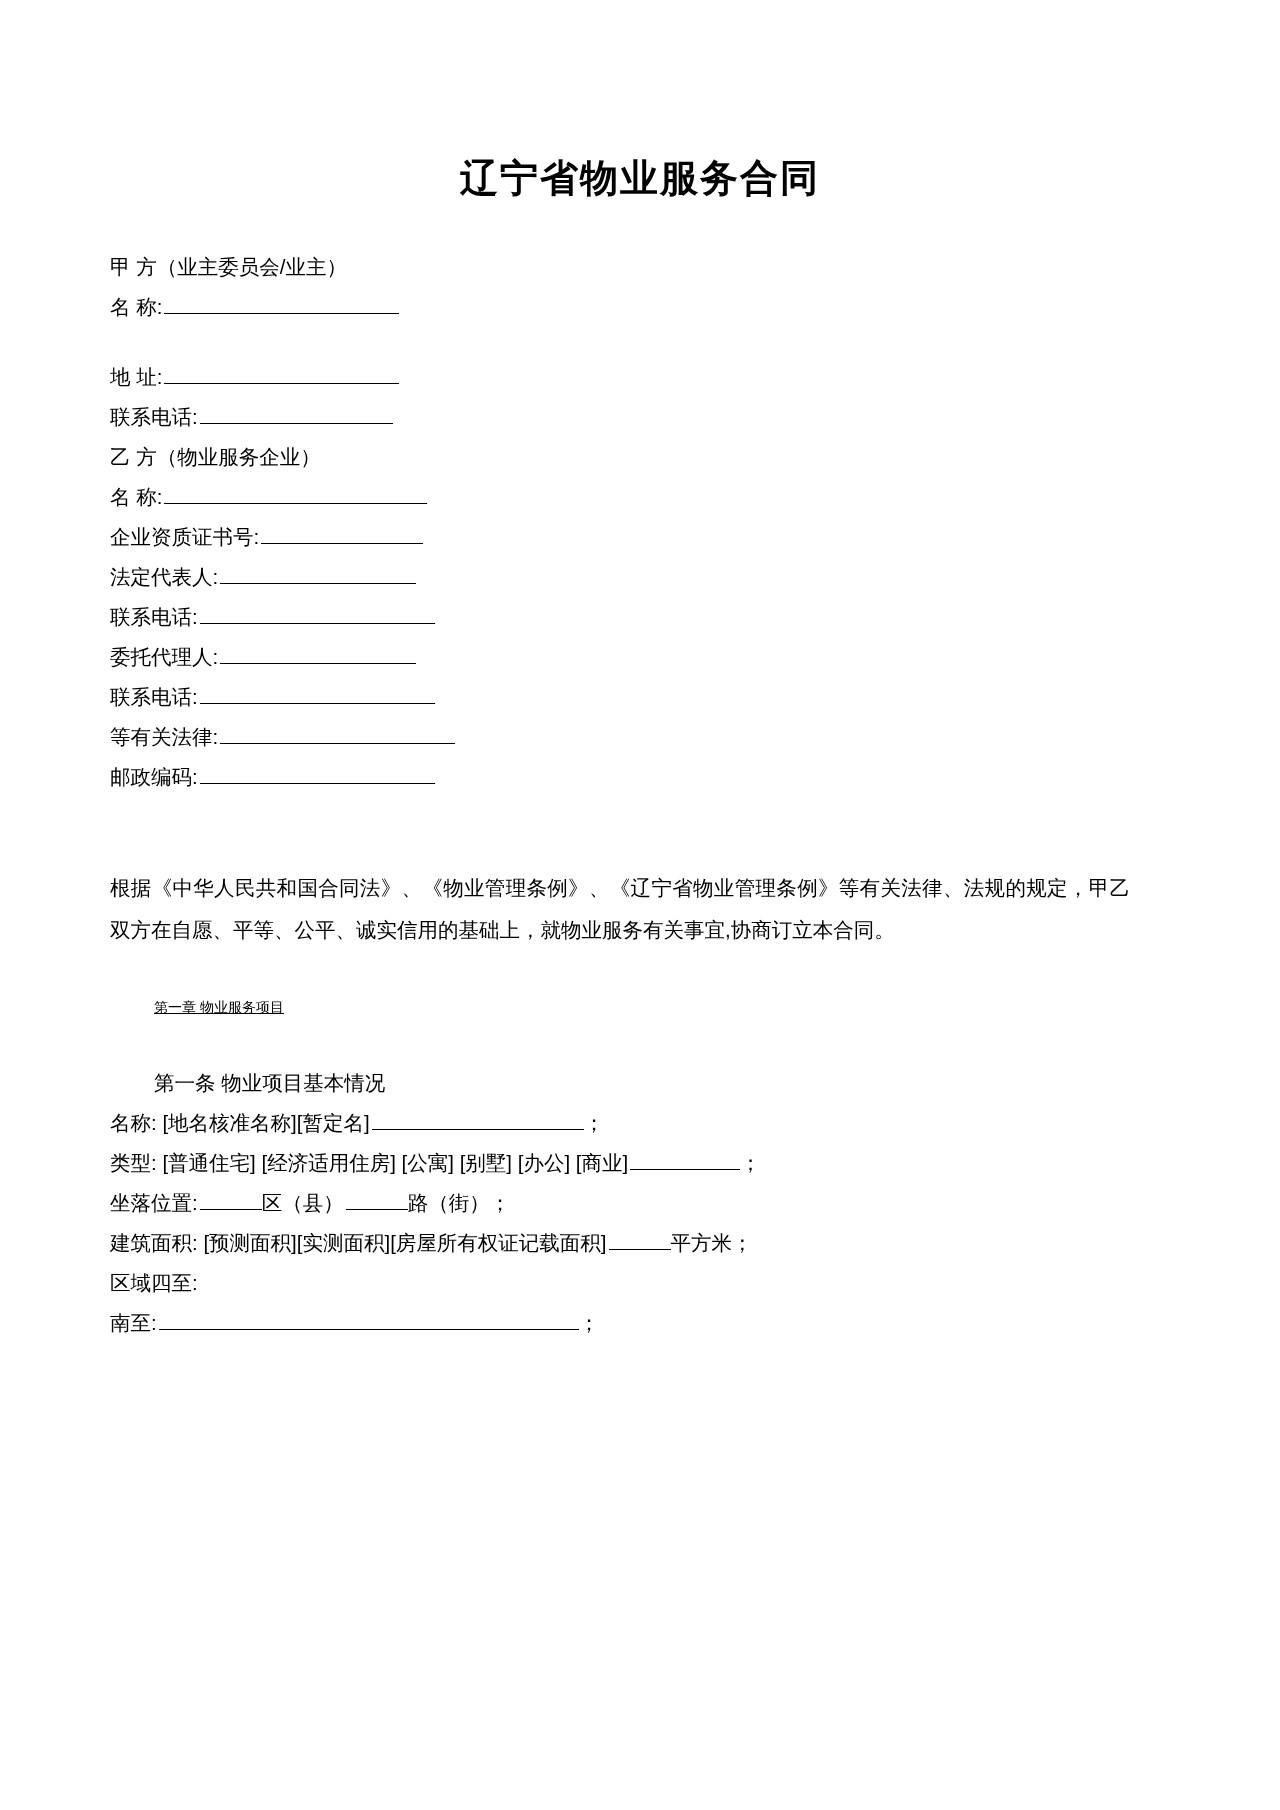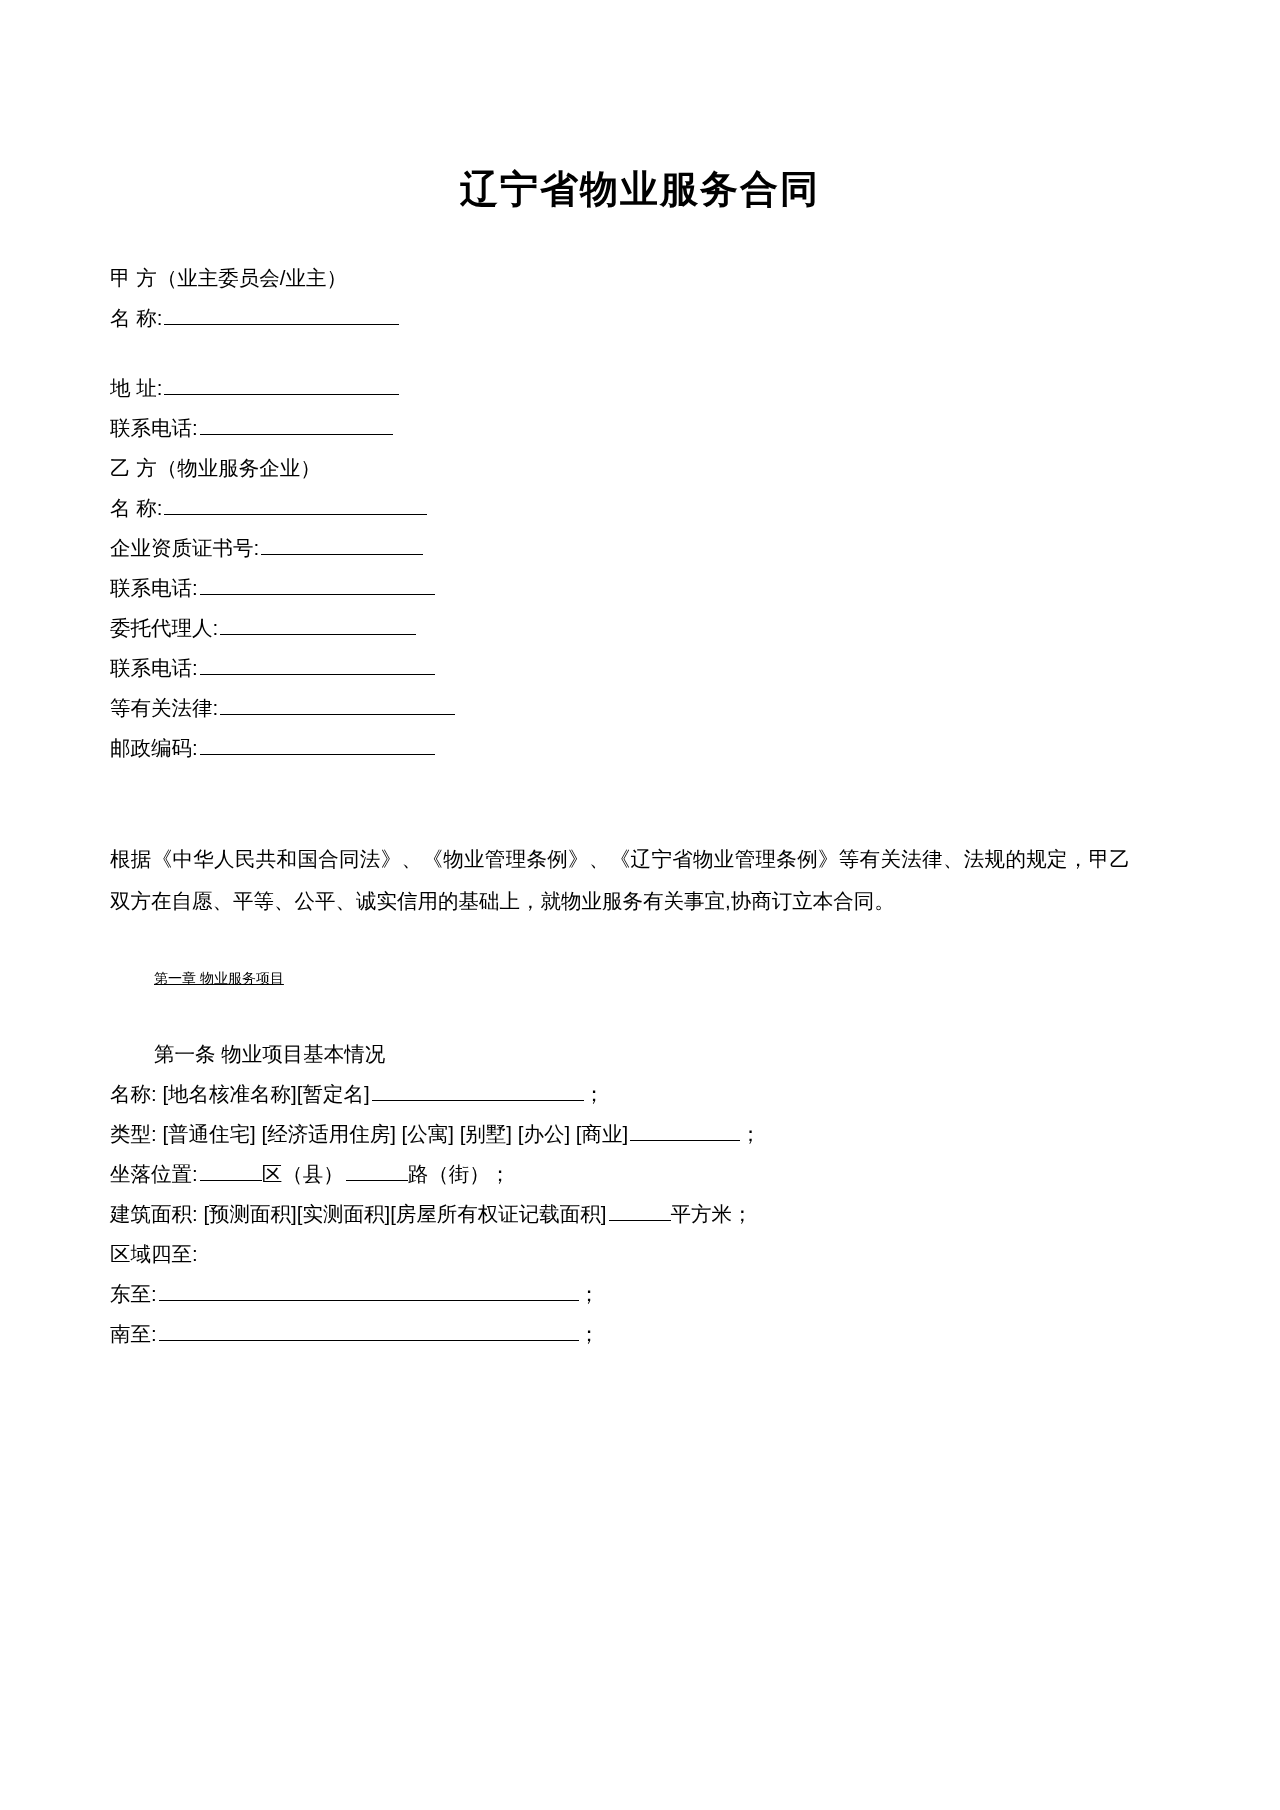--- a/index.html
+++ b/index.html
@@ -8,21 +8,21 @@
     background: #ffffff;
   }
   body {
     font-family: "Liberation Sans", "DejaVu Sans", sans-serif;
     color: #000000;
   }
   .page {
     position: relative;
     width: 1280px;
     height: 1532px;
-    margin: 15px auto;
+    margin: 4px auto;
     background: #ffffff;
     box-sizing: border-box;
     overflow: hidden;
   }
   .doc-title {
     text-align: center;
     font-size: 38px;
     font-weight: bold;
     letter-spacing: 2px;
     margin: 0;
@@ -120,20 +120,23 @@
 
     <div>
       <p class="line party-head">乙 方（物业服务企业）</p>
       <p class="line">
         <span>名  称:</span><span class="fill w-name-b"></span>
       </p>
       <p class="line">
         <span>企业资质证书号:</span><span class="fill w-qual"></span>
       </p>
       <p class="line">
+        <span>法定代表人:</span><span class="fill w-legal"></span>
+      </p>
+      <p class="line">
         <span>联系电话:</span><span class="fill w-tel-b1"></span>
       </p>
       <p class="line">
         <span>委托代理人:</span><span class="fill w-agent"></span>
       </p>
       <p class="line">
         <span>联系电话:</span><span class="fill w-tel-b2"></span>
       </p>
       <p class="line">
         <span>等有关法律:</span><span class="fill w-post-addr"></span>
@@ -163,21 +166,18 @@
         <span>类型: [普通住宅] [经济适用住房] [公寓] [别墅] [办公] [商业]</span><span class="fill w-type"></span><span>；</span>
       </p>
       <p class="line">
         <span>坐落位置:</span><span class="fill w-district"></span><span>区（县）</span><span class="fill w-road"></span><span>路（街）；</span>
       </p>
       <p class="line">
         <span>建筑面积: [预测面积][实测面积][房屋所有权证记载面积]</span><span class="fill w-area"></span><span>平方米；</span>
       </p>
       <p class="line">区域四至:</p>
       <p class="line">
-        <span>东至:</span><span class="fill w-east"></span><span>；</span>
-      </p>
-      <p class="line">
         <span>南至:</span><span class="fill w-south"></span><span>；</span>
       </p>
     </div>
 
   </div>
 </div>
 
 </body></html>

